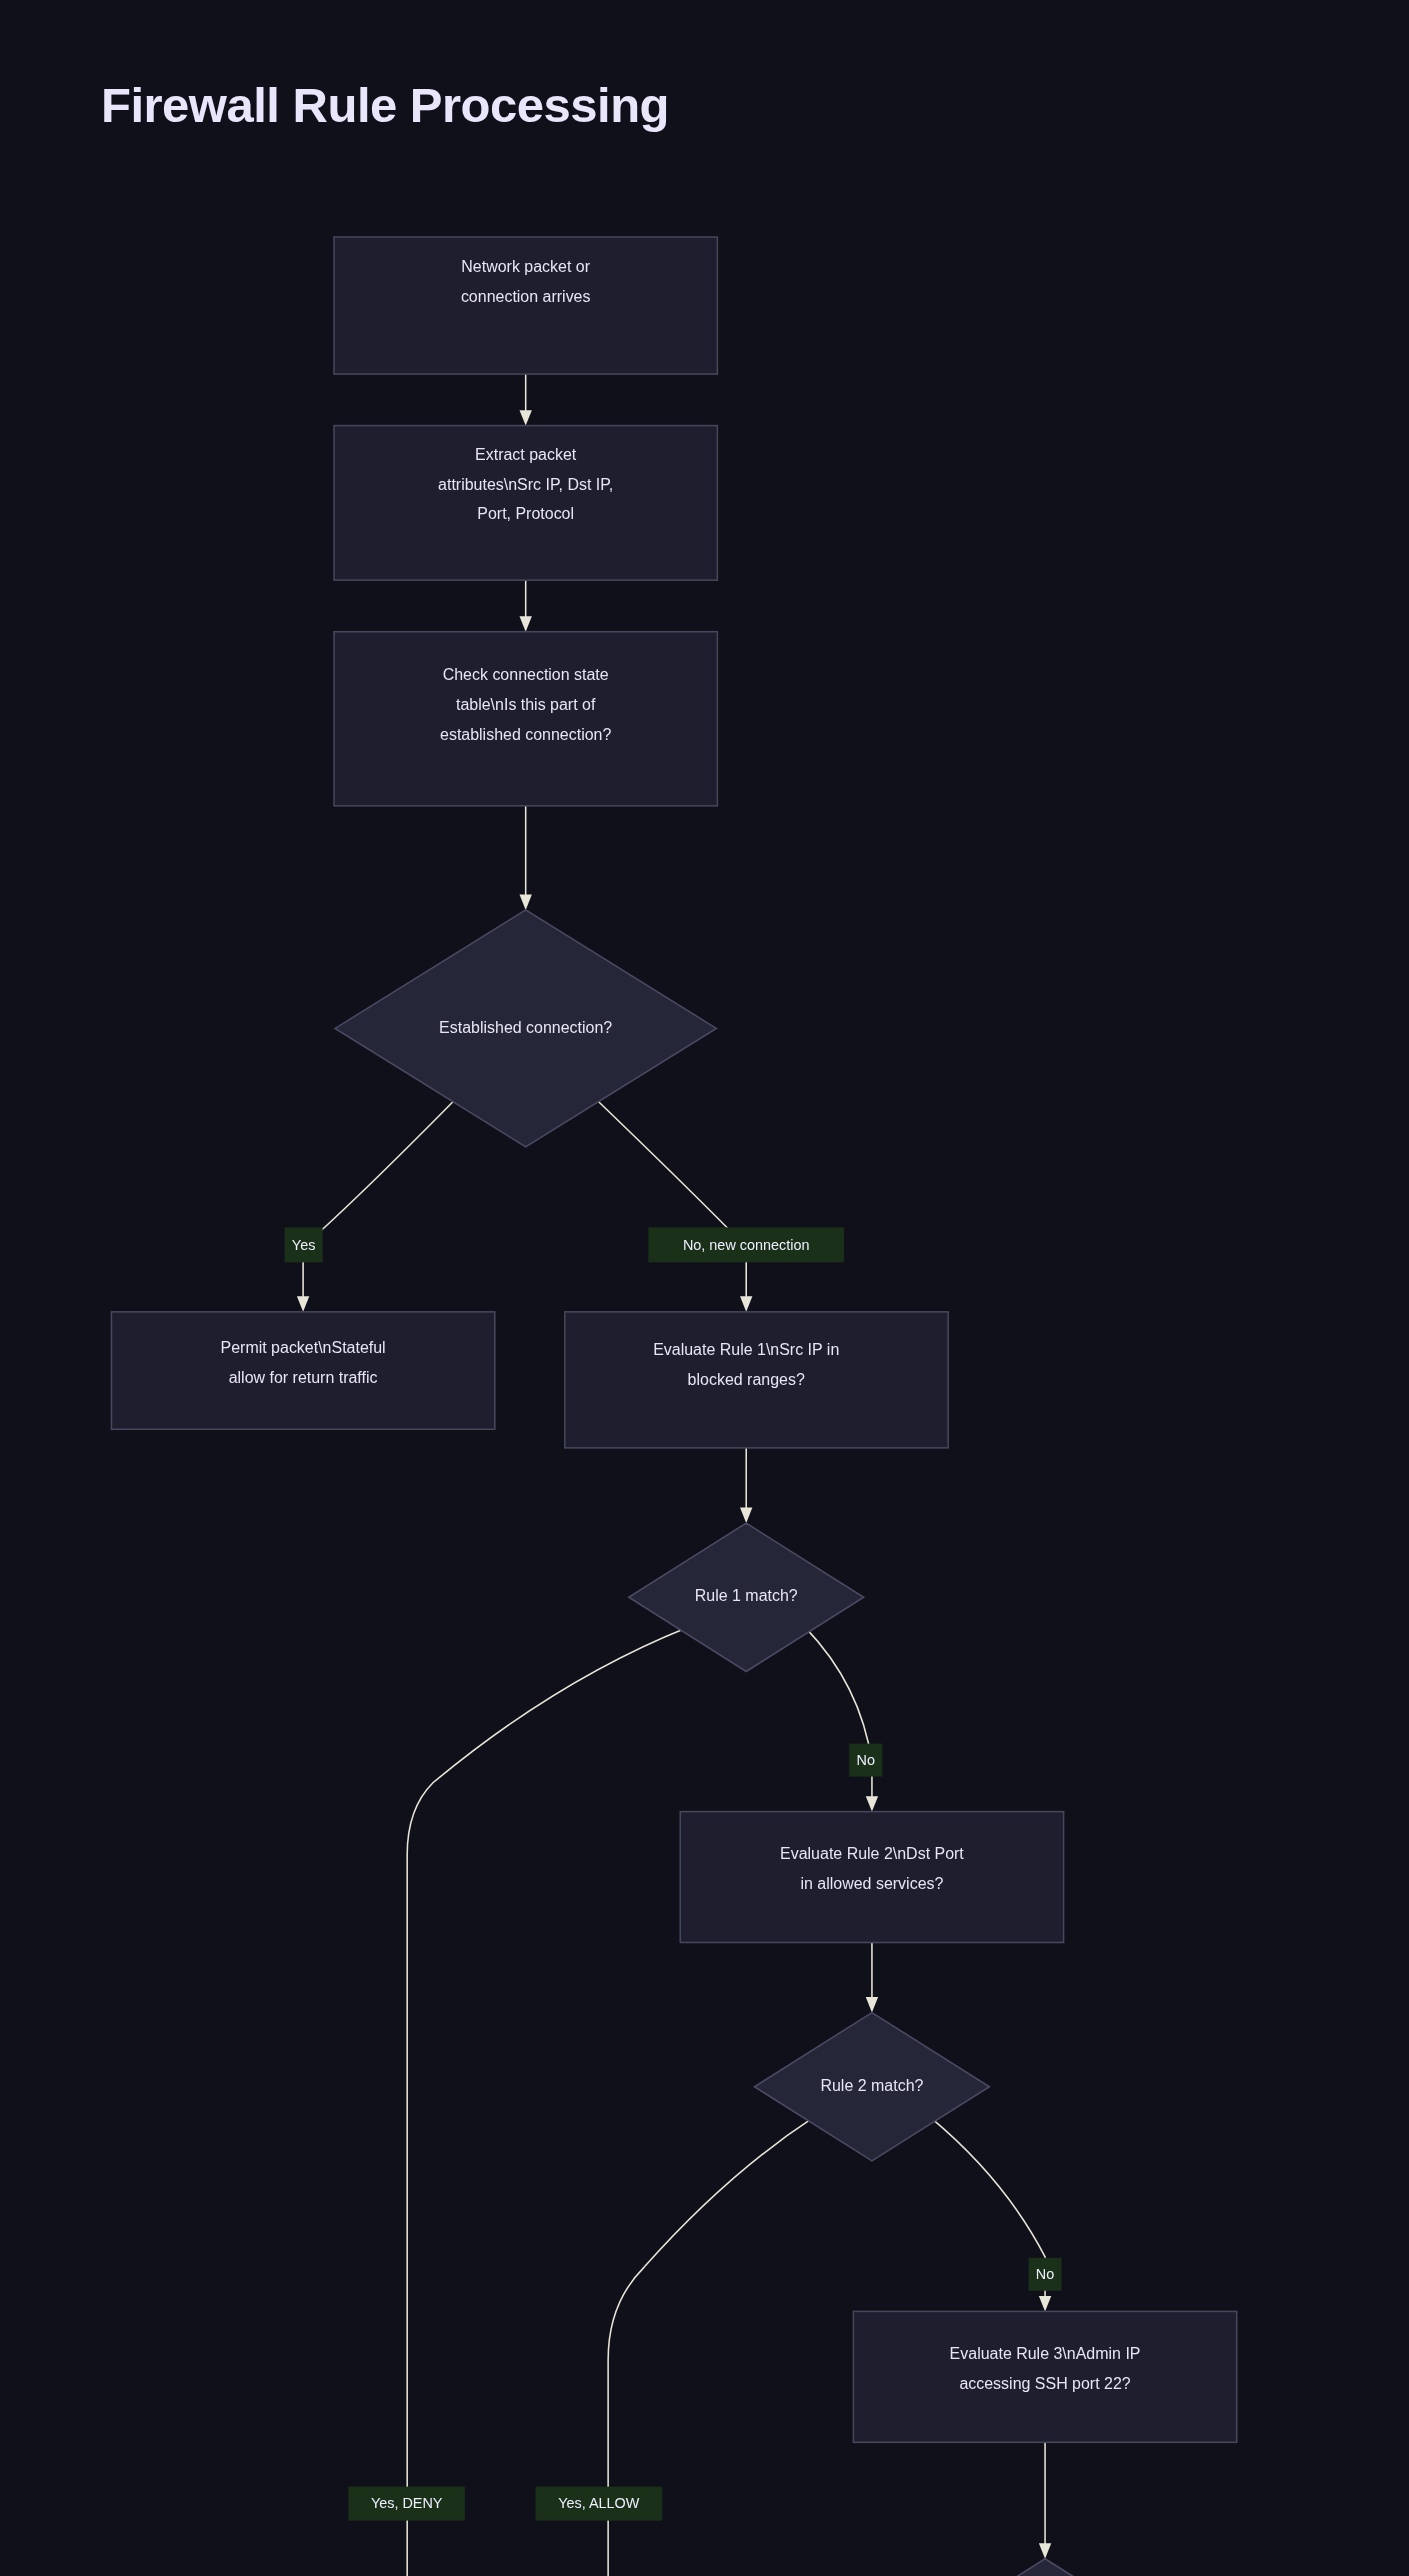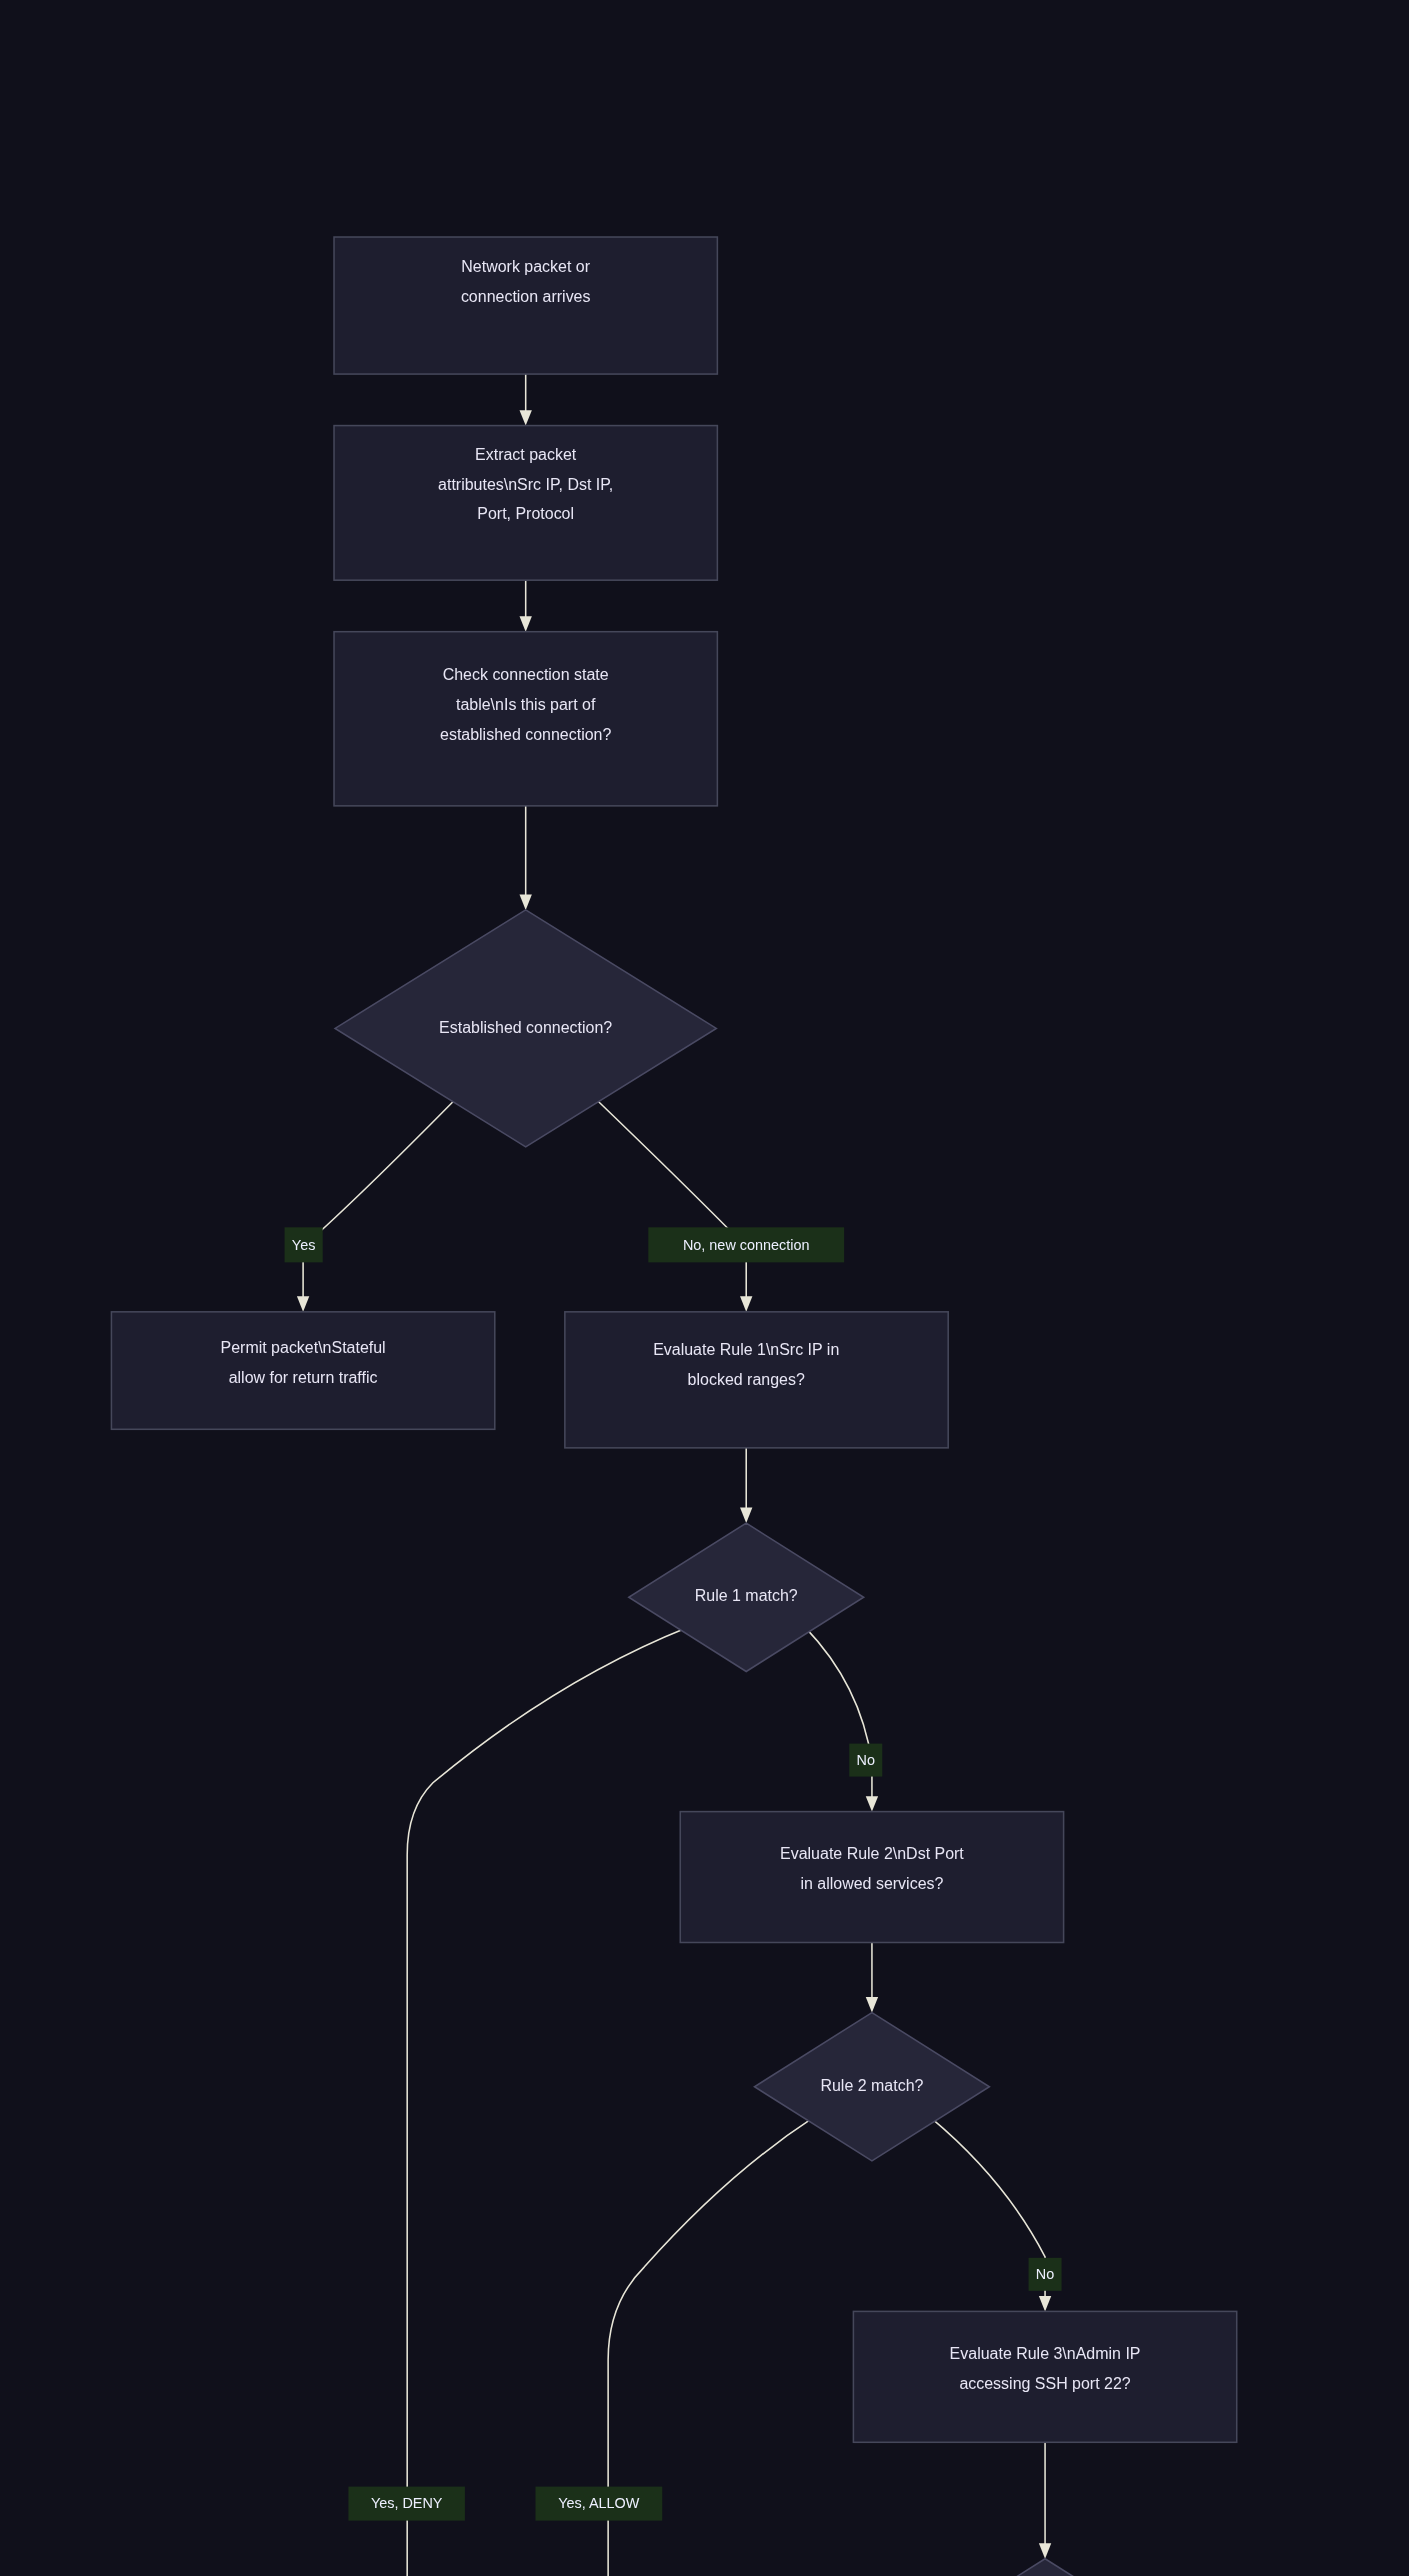--- a/index.html
+++ b/index.html
@@ -69,20 +69,21 @@
     font-size: 28px;
     text-anchor: middle;
     dominant-baseline: middle;
   }
 </style>
 </head>
 <body>
 
 <div id="canvas-root">
 
+  <div id="page-title">Firewall Rule Processing</div>
 
   <svg id="flow-svg" viewBox="0 0 2736 7672">
 
     <g>
 
       <g>
         <path class="edge-path" d="M 1020,726 L 1020,800"></path>
         <path class="edge-head" d="M 1008,796 L 1032,796 L 1020,826 Z"></path>
       </g>
 

